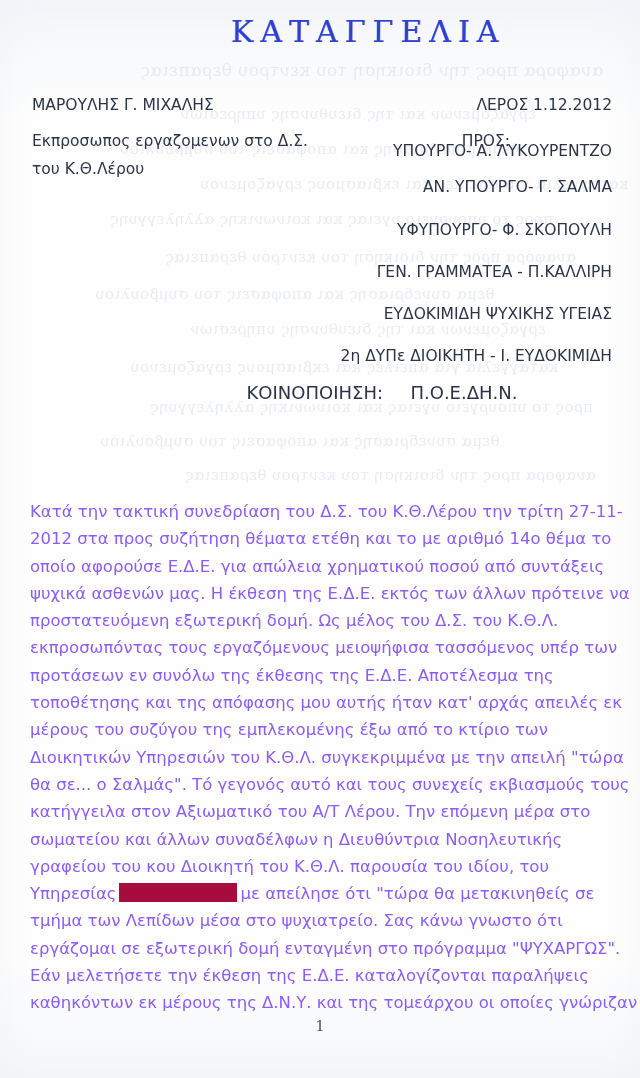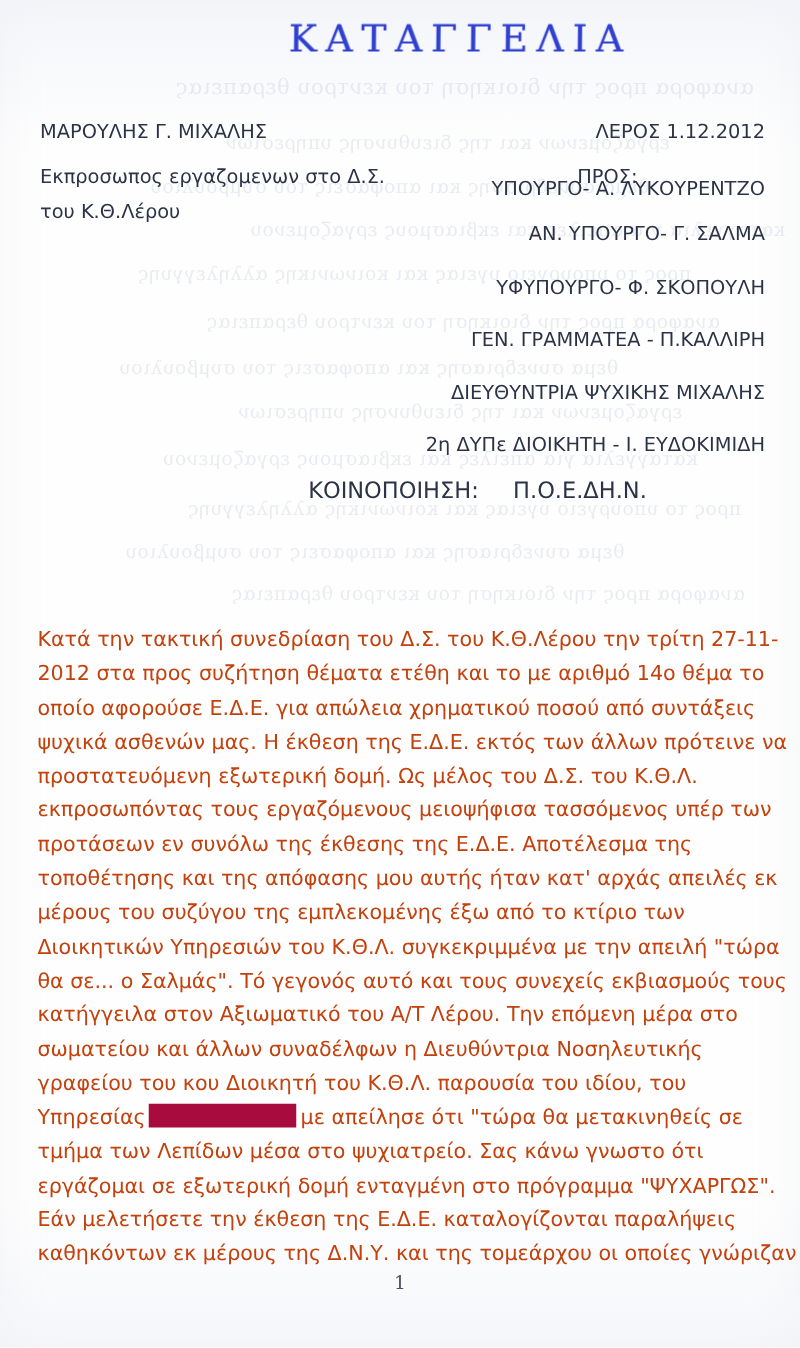--- a/index.html
+++ b/index.html
@@ -140,21 +140,21 @@
     position: absolute;
     top: 498px;
     left: 30px;
     width: 584px;
     z-index: 3;
   }
 
   .body-line {
     font-size: 16.5px;
     line-height: 27.3px;
-    color: #c2410c;
+    color: #8b5cf6;
     white-space: nowrap;
   }
 
   .redaction {
     display: inline-block;
     width: 118px;
     height: 19px;
     background: #a80b3e;
     vertical-align: -3px;
     margin: 0 3px;
@@ -212,21 +212,21 @@
     <div class="hdr-row" style="height:26px;">
       <div class="hdr-left" style="top:10px;">του Κ.Θ.Λέρου</div>
     </div>
   </div>
 
   <div id="recipients">
     <div class="recip-line tight" style="line-height:30px;">ΥΠΟΥΡΓΟ- Α. ΛΥΚΟΥΡΕΝΤΖΟ</div>
     <div class="recip-line" style="line-height:43px;">ΑΝ. ΥΠΟΥΡΓΟ-  Γ. ΣΑΛΜΑ</div>
     <div class="recip-line" style="line-height:42px;">ΥΦΥΠΟΥΡΓΟ-  Φ. ΣΚΟΠΟΥΛΗ</div>
     <div class="recip-line" style="line-height:42px;">ΓΕΝ. ΓΡΑΜΜΑΤΕΑ - Π.ΚΑΛΛΙΡΗ</div>
-    <div class="recip-line" style="line-height:42px;">ΔΙΕΥΘΥΝΤΡΙΑ ΨΥΧΙΚΗΣ ΜΙΧΑΛΗΣ</div>
+    <div class="recip-line" style="line-height:42px;">ΕΥΔΟΚΙΜΙΔΗ ΨΥΧΙΚΗΣ ΥΓΕΙΑΣ</div>
     <div class="recip-line" style="line-height:42px;">2η ΔΥΠε ΔΙΟΙΚΗΤΗ -  Ι.  ΕΥΔΟΚΙΜΙΔΗ</div>
   </div>
 
   <div id="copy-to">
     <span>ΚΟΙΝΟΠΟΙΗΣΗ:</span>
     <span style="display:inline-block; width:16px;"></span>
     <span>Π.Ο.Ε.ΔΗ.Ν.</span>
   </div>
 
   <div id="body">

